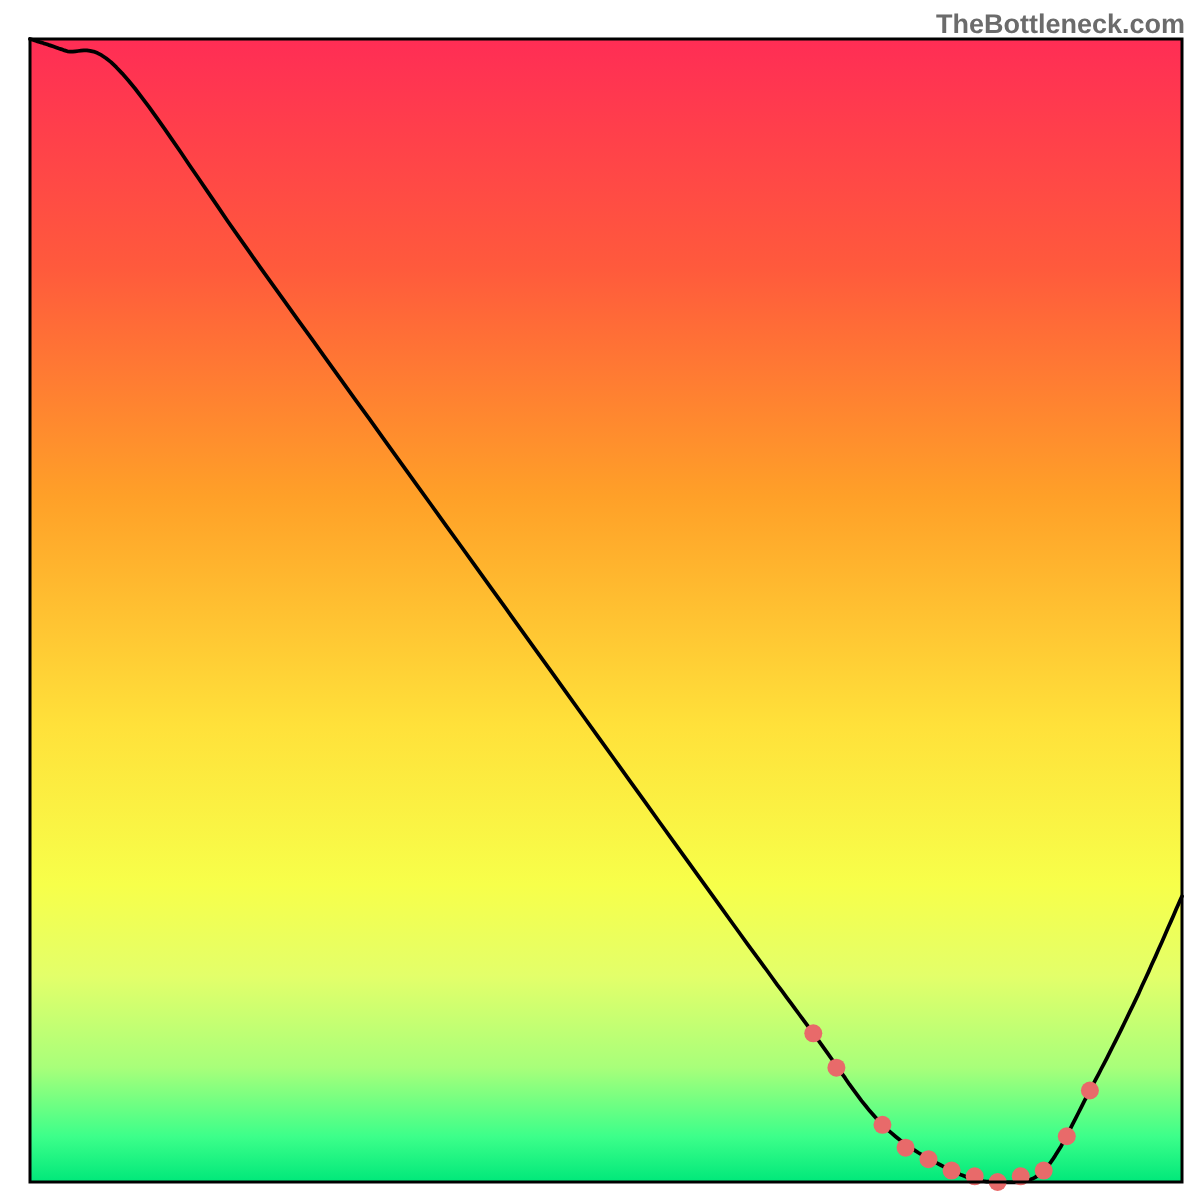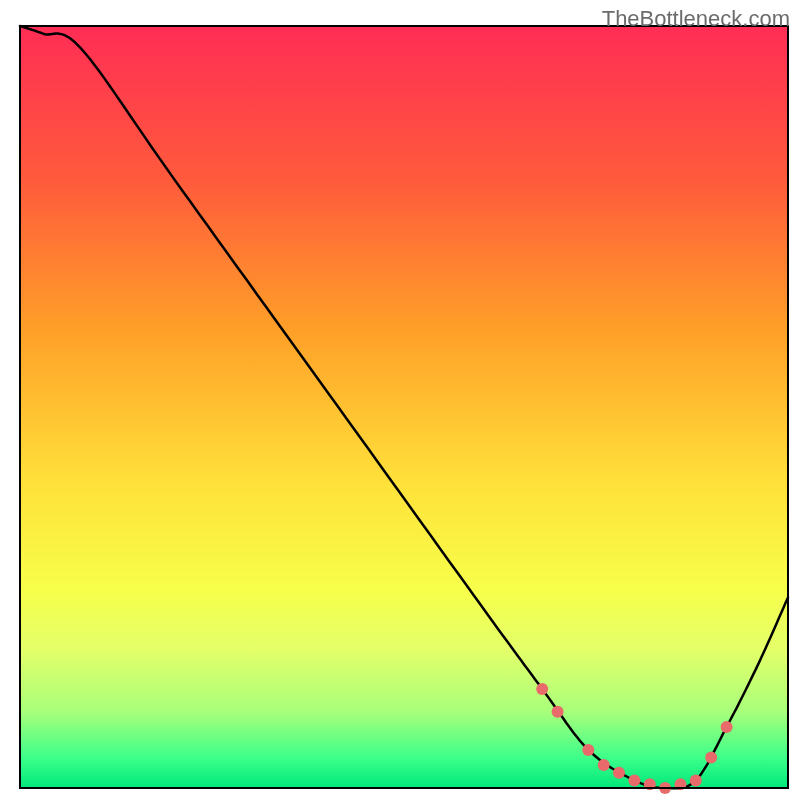--- a/index.html
+++ b/index.html
@@ -14,24 +14,25 @@
   .chart-wrap {
     position: relative;
     width: 800px;
     height: 800px;
   }
   .watermark {
     position: absolute;
     top: 6px;
     right: 10px;
     color: #6b6b6b;
-    font-size: 22px;
+    font-size: 18px;
     z-index: 5;
     user-select: none;
     pointer-events: none;
+    font-weight: bold;
   }
   svg.plot {
     position: absolute;
     inset: 0;
     width: 800px;
     height: 800px;
     display: block;
   }
   
   .plot-border {

